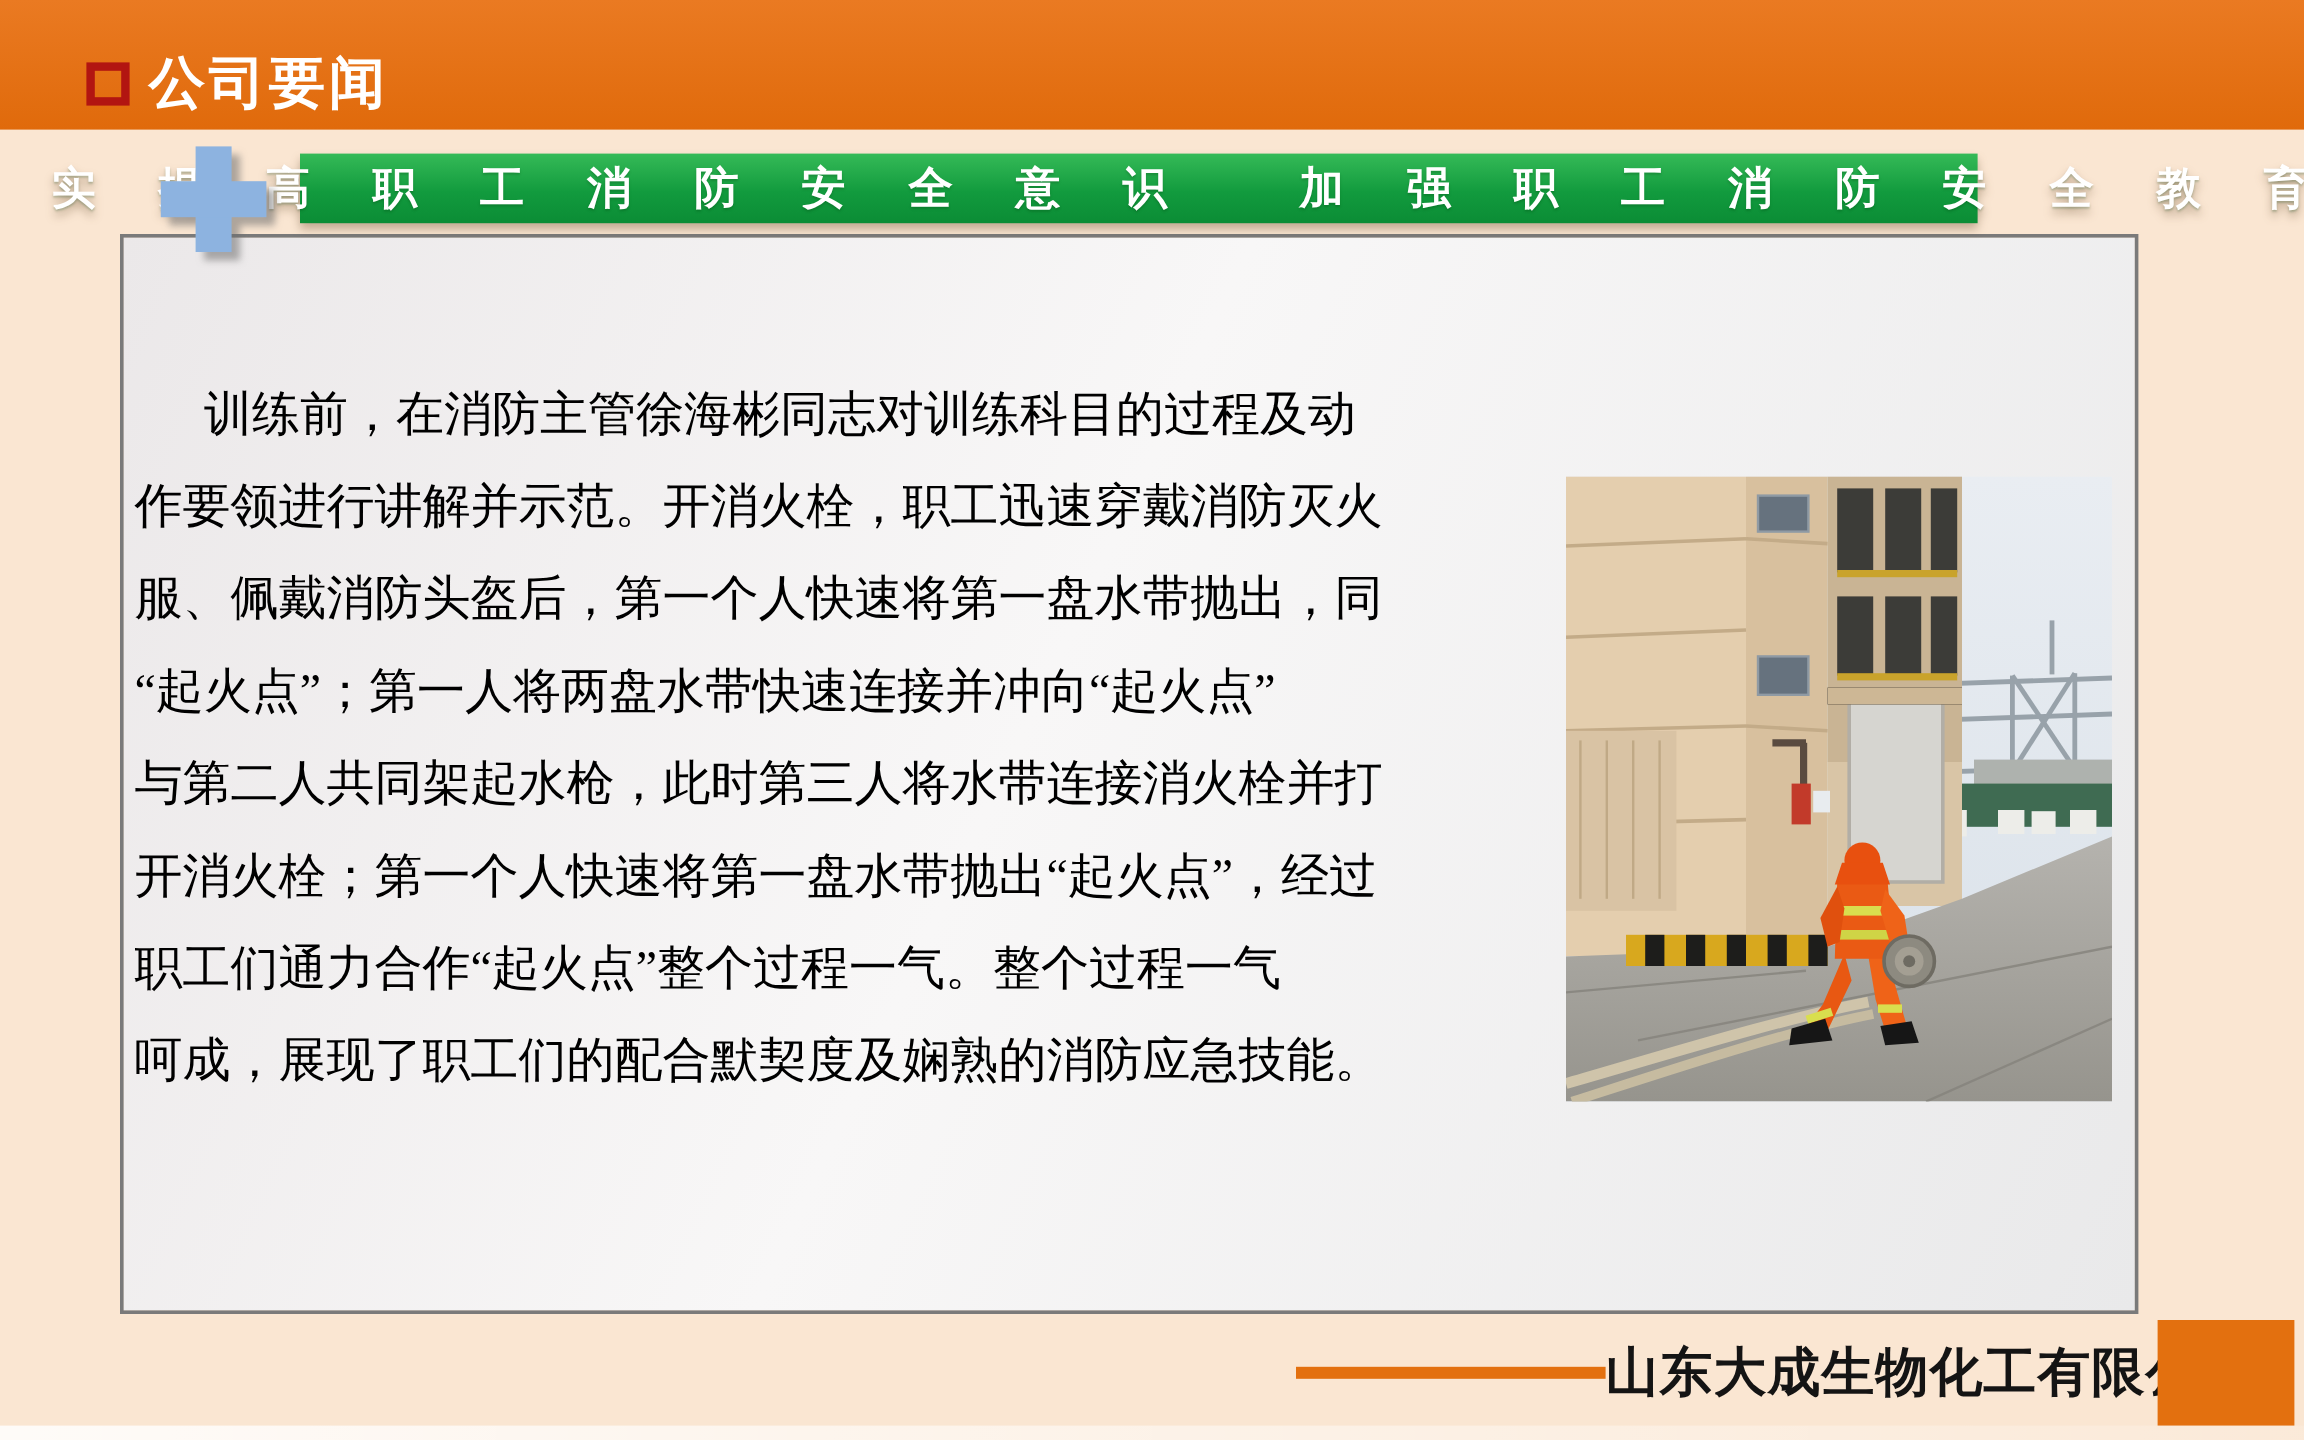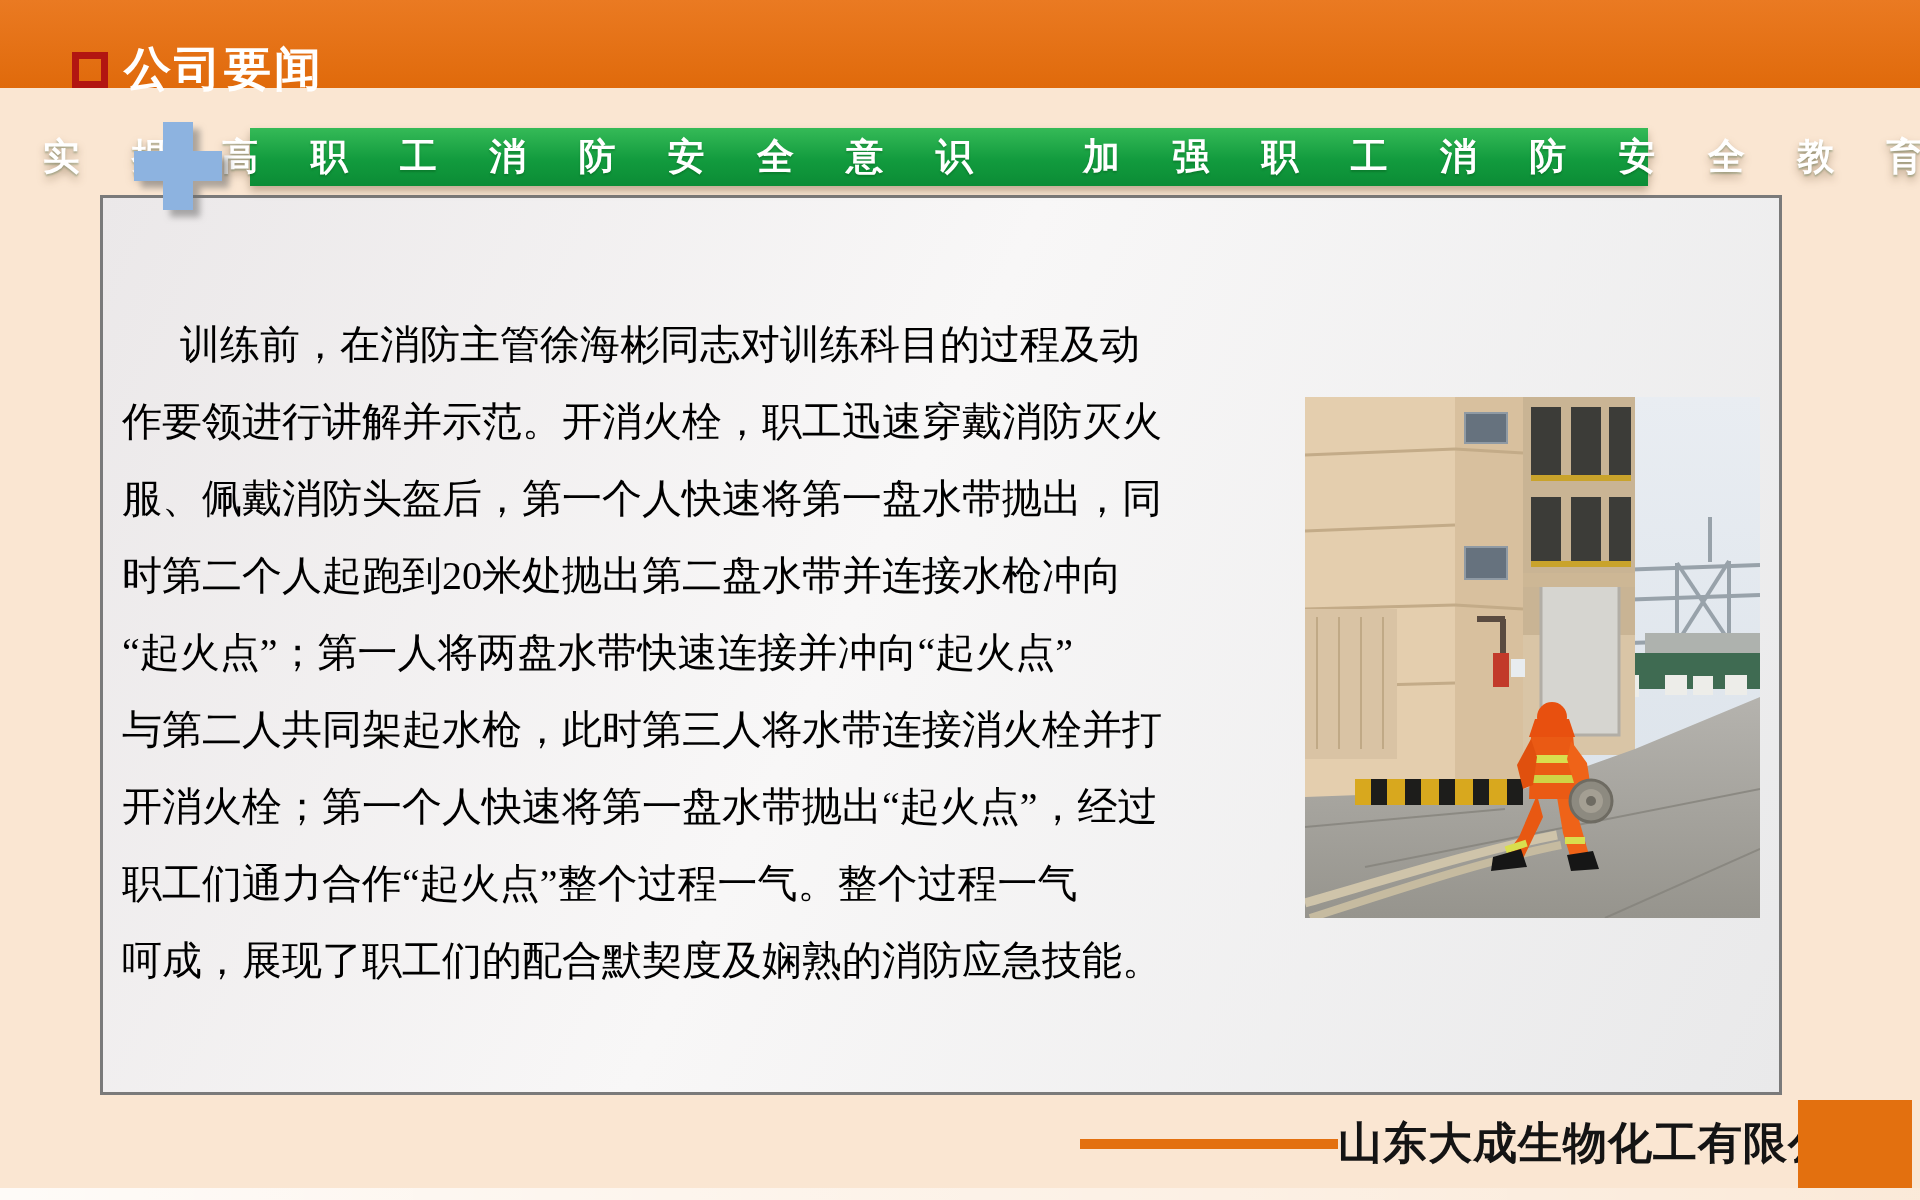--- a/index.html
+++ b/index.html
@@ -3,21 +3,21 @@
 <meta charset="utf-8">
 <style>
   html,body{margin:0;padding:0;background:#555;}
   #slide{
     position:relative;width:1920px;height:1200px;overflow:hidden;
     background:#fae6d2;
     font-family:"Liberation Sans",sans-serif;
   }
   
   .top-bar{
-    position:absolute;left:0;top:0;width:1920px;height:88px;
+    position:absolute;left:0;top:0;width:1920px;height:108px;
     background:linear-gradient(#ea7a22,#e06a0b);
   }
   .title-row{position:absolute;left:72px;top:38px;display:flex;align-items:center;gap:16px;}
   .red-square{
     width:22px;height:22px;border:7px solid #b21511;background:transparent;
   }
   .page-title{
     color:#ffffff;font-size:47px;font-weight:bold;letter-spacing:3px;
     font-family:"Liberation Sans",sans-serif;
   }
@@ -44,21 +44,21 @@
   .plus-icon{position:absolute;left:134px;top:122px;width:88px;height:88px;
     filter:drop-shadow(7px 7px 3px rgba(110,110,110,0.55));}
   .plus-icon .v{position:absolute;left:29px;top:0;width:30px;height:88px;background:#8db3e0;}
   .plus-icon .h{position:absolute;left:0;top:29px;width:88px;height:30px;background:#8db3e0;}
   
   .article{
     position:absolute;left:112px;top:306px;width:1190px;
     font-family:"Liberation Serif","DejaVu Serif",serif;
     font-size:40px;line-height:77px;color:#000;
   }
-  .article .line{white-space:nowrap;margin-left:10px;}
+  .article .line{white-space:nowrap;}
   .article .line.first{padding-left:58px;}
   
   .photo{position:absolute;left:1305px;top:397px;width:455px;height:521px;}
   
   .footer-line{position:absolute;left:1080px;top:1139px;width:258px;height:10px;background:#e3700f;}
   .company-name{
     position:absolute;left:1338px;top:1114px;font-size:44px;font-weight:bold;
     color:#141414;letter-spacing:1px;font-family:"Liberation Sans",sans-serif;white-space:nowrap;
   }
   .corner-square{position:absolute;left:1798px;top:1100px;width:114px;height:88px;background:#e3700f;}
@@ -87,21 +87,20 @@
 
   <div class="plus-icon">
     <div class="v"></div>
     <div class="h"></div>
   </div>
 
   <div class="article">
     <div class="line first">训练前，在消防主管徐海彬同志对训练科目的过程及动</div>
     <div class="line">作要领进行讲解并示范。开消火栓，职工迅速穿戴消防灭火</div>
     <div class="line">服、佩戴消防头盔后，第一个人快速将第一盘水带抛出，同</div>
-    <div class="line">时第二个人起跑到20米处抛出第二盘水带并连接水枪冲向</div>
     <div class="line">“起火点”；第一人将两盘水带快速连接并冲向“起火点”</div>
     <div class="line">与第二人共同架起水枪，此时第三人将水带连接消火栓并打</div>
     <div class="line">开消火栓；第一个人快速将第一盘水带抛出“起火点”，经过</div>
     <div class="line">职工们通力合作“起火点”整个过程一气。整个过程一气</div>
     <div class="line">呵成，展现了职工们的配合默契度及娴熟的消防应急技能。</div>
   </div>
 
   <div class="photo">
     <svg width="455" height="521" viewBox="0 0 455 521" xmlns="http://www.w3.org/2000/svg">
       <defs>

